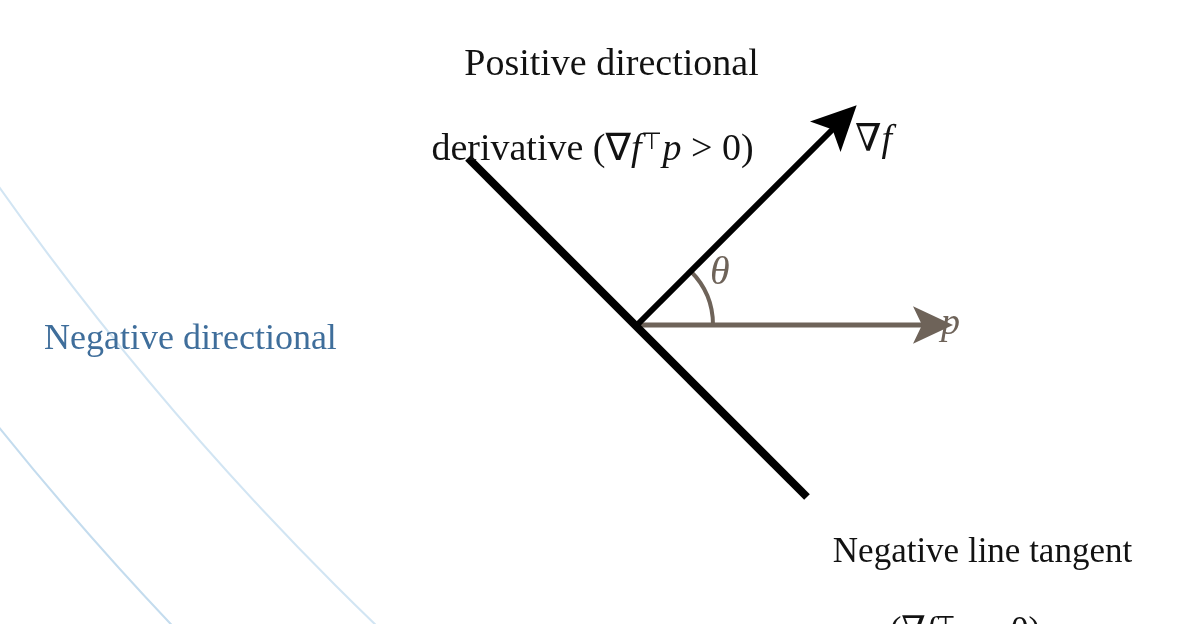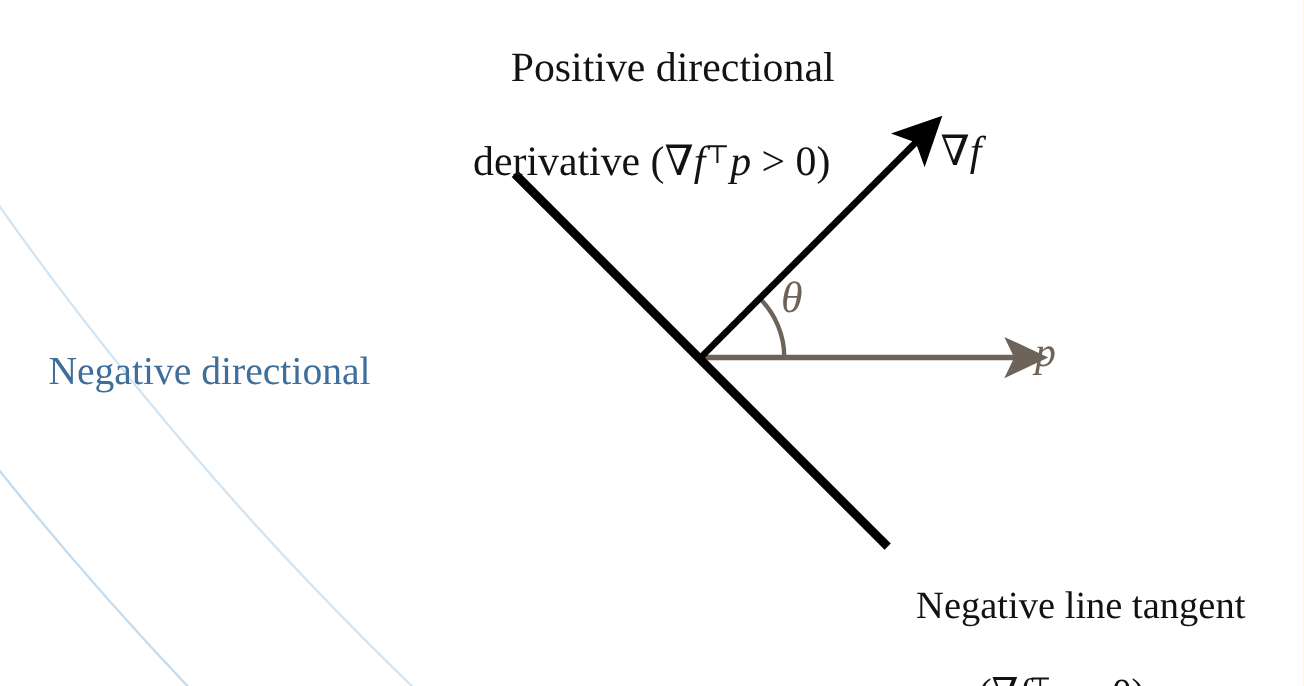--- a/index.html
+++ b/index.html
@@ -4,21 +4,21 @@
 <style>
   html, body {
     margin: 0;
     padding: 0;
     background: #ffffff;
   }
   #stage {
     position: relative;
     width: 1185px;
     height: 624px;
-    background: #fde047;
+    background: #5eead4;
     overflow: hidden;
     font-family: "Liberation Serif", "DejaVu Serif", serif;
   }
   #diagram {
     position: absolute;
     left: 0;
     top: 0;
     width: 1185px;
     height: 624px;
   }
@@ -35,21 +35,21 @@
     letter-spacing: 0.02em;
   }
   #label-positive {
     left: 0px;
     top: -2px;
     width: 1185px;
     text-align: center;
     font-size: 38px;
     color: #121212;
   }
-  #label-positive .l2 { display: block; }
+  #label-positive .l2 { display: block; font-family: Liberation Serif, serif; }
   #label-negative {
     left: 8px;
     top: 277px;
     width: 400px;
     text-align: left;
     font-size: 36px;
     color: #3f6e9b;
   }
   #label-negative .l2 { display: block; }
   #label-tangent {

